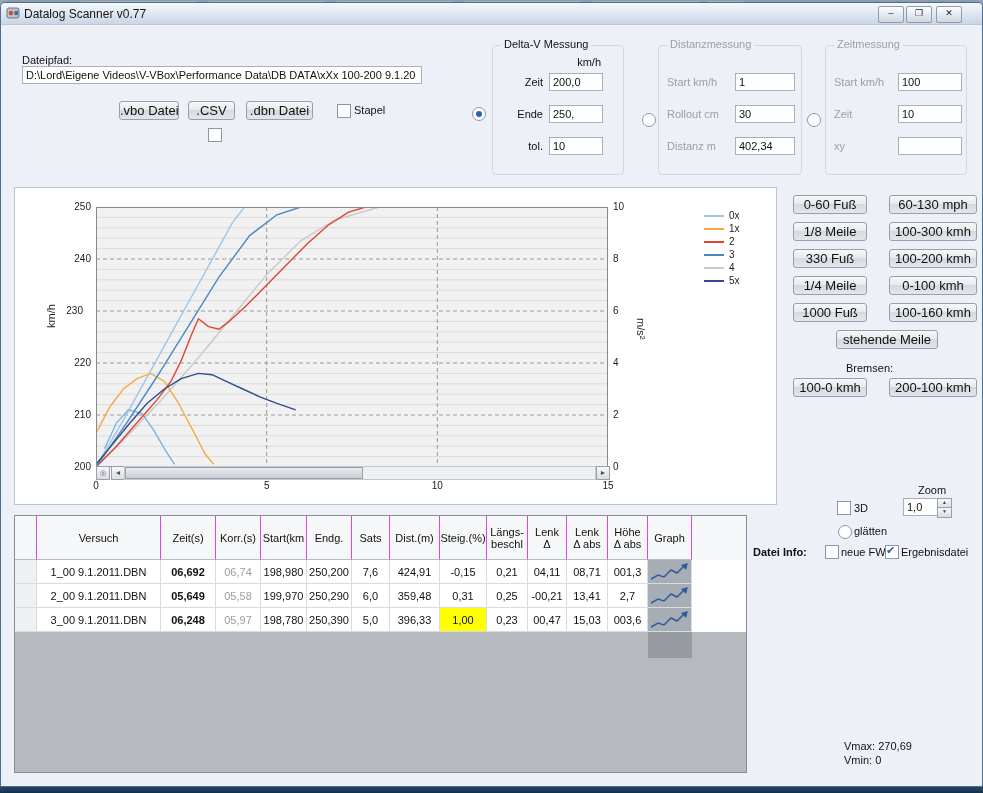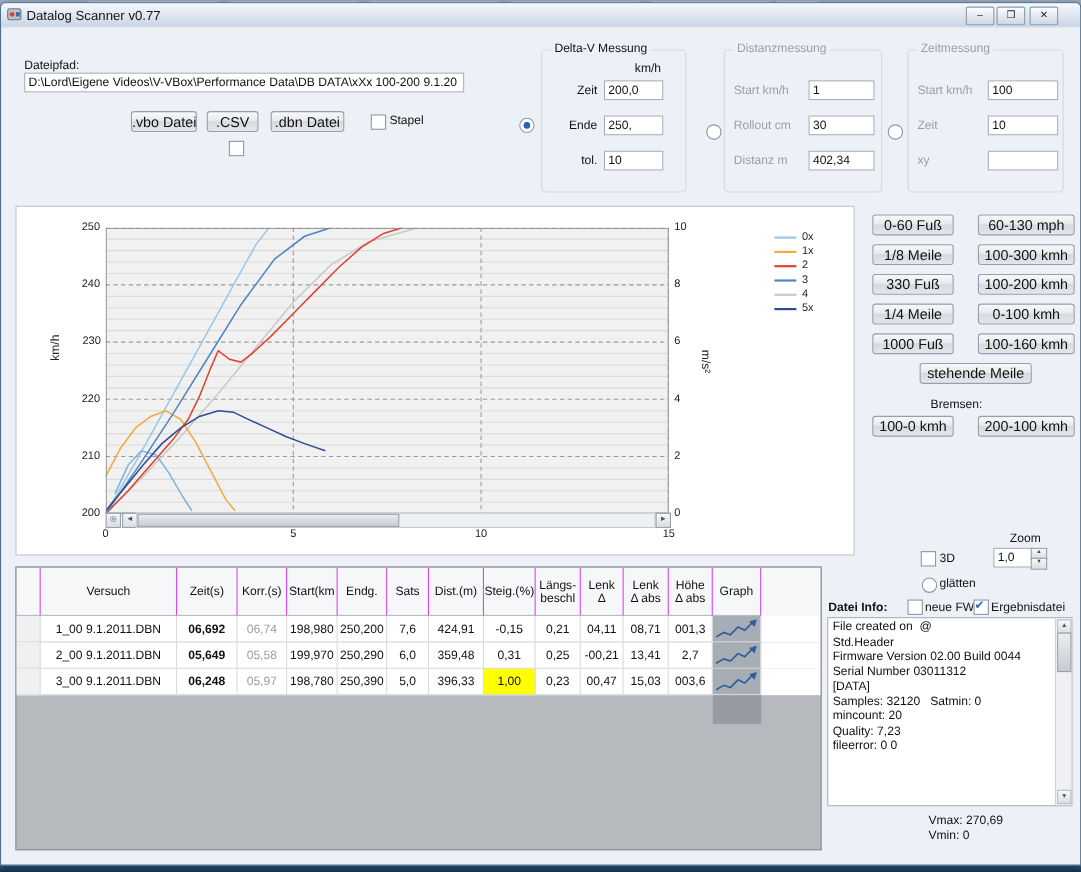--- a/index.html
+++ b/index.html
@@ -225,21 +225,21 @@
 
         <span class="sbtn" style="left:81px;top:278px">◎</span>
         <span class="sbtn" style="left:96px;top:278px">◄</span>
         <div class="strack" style="left:109px;top:278px;width:470px">
           <div class="sthumb" style="left:0;width:236px"></div>
         </div>
         <span class="sbtn" style="left:581px;top:278px">►</span>
       <div class="tick" style="left:44px;width:32px;text-align:right;top:273px">200</div>
           <div class="tick" style="left:44px;width:32px;text-align:right;top:221px">210</div>
           <div class="tick" style="left:44px;width:32px;text-align:right;top:169px">220</div>
-          <div class="tick" style="left:60px;width:32px;top:117px">230</div>
+          <div class="tick" style="left:36px;width:32px;text-align:right;top:117px">230</div>
           <div class="tick" style="left:44px;width:32px;text-align:right;top:65px">240</div>
           <div class="tick" style="left:44px;width:32px;text-align:right;top:13px">250</div>
           <div class="tick" style="left:598px;width:20px;top:273px">0</div>
           <div class="tick" style="left:598px;width:20px;top:221px">2</div>
           <div class="tick" style="left:598px;width:20px;top:169px">4</div>
           <div class="tick" style="left:598px;width:20px;top:117px">6</div>
           <div class="tick" style="left:598px;width:20px;top:65px">8</div>
           <div class="tick" style="left:598px;width:20px;top:13px">10</div>
           <div class="tick" style="left:71px;width:20px;text-align:center;top:292px">0</div>
           <div class="tick" style="left:241.66666666666666px;width:20px;text-align:center;top:292px">5</div>
@@ -364,35 +364,19 @@
 
         <div class="graph-tail"></div>
       </div>
 
       <span class="lbl" style="left:752px;top:521px;font-weight:bold">Datei Info:</span>
       <span class="cb" style="left:824px;top:520px"></span>
       <span class="lbl" style="left:840px;top:521px">neue FW</span>
       <span class="cb checked" style="left:884px;top:520px"></span>
       <span class="lbl" style="left:900px;top:521px">Ergebnisdatei</span>
 
-      <div class="infobox">
-        <div class="infotext">File created on  @
-Std.Header
-Firmware Version 02.00 Build 0044
-Serial Number 03011312
-[DATA]
-Samples: 32120   Satmin: 0
-mincount: 20
-Quality: 7,23
-fileerror: 0 0</div>
-        <div class="vscroll">
-          <span class="arr" style="top:1px">▲</span>
-          <div class="vthumb"></div>
-          <span class="arr" style="bottom:1px">▼</span>
-        </div>
-      </div>
 
       <span class="lbl" style="left:843px;top:715px">Vmax: 270,69</span>
       <span class="lbl" style="left:843px;top:729px">Vmin: 0</span>
 
     </div>
   </div>
 </div>
 
 </body></html>

